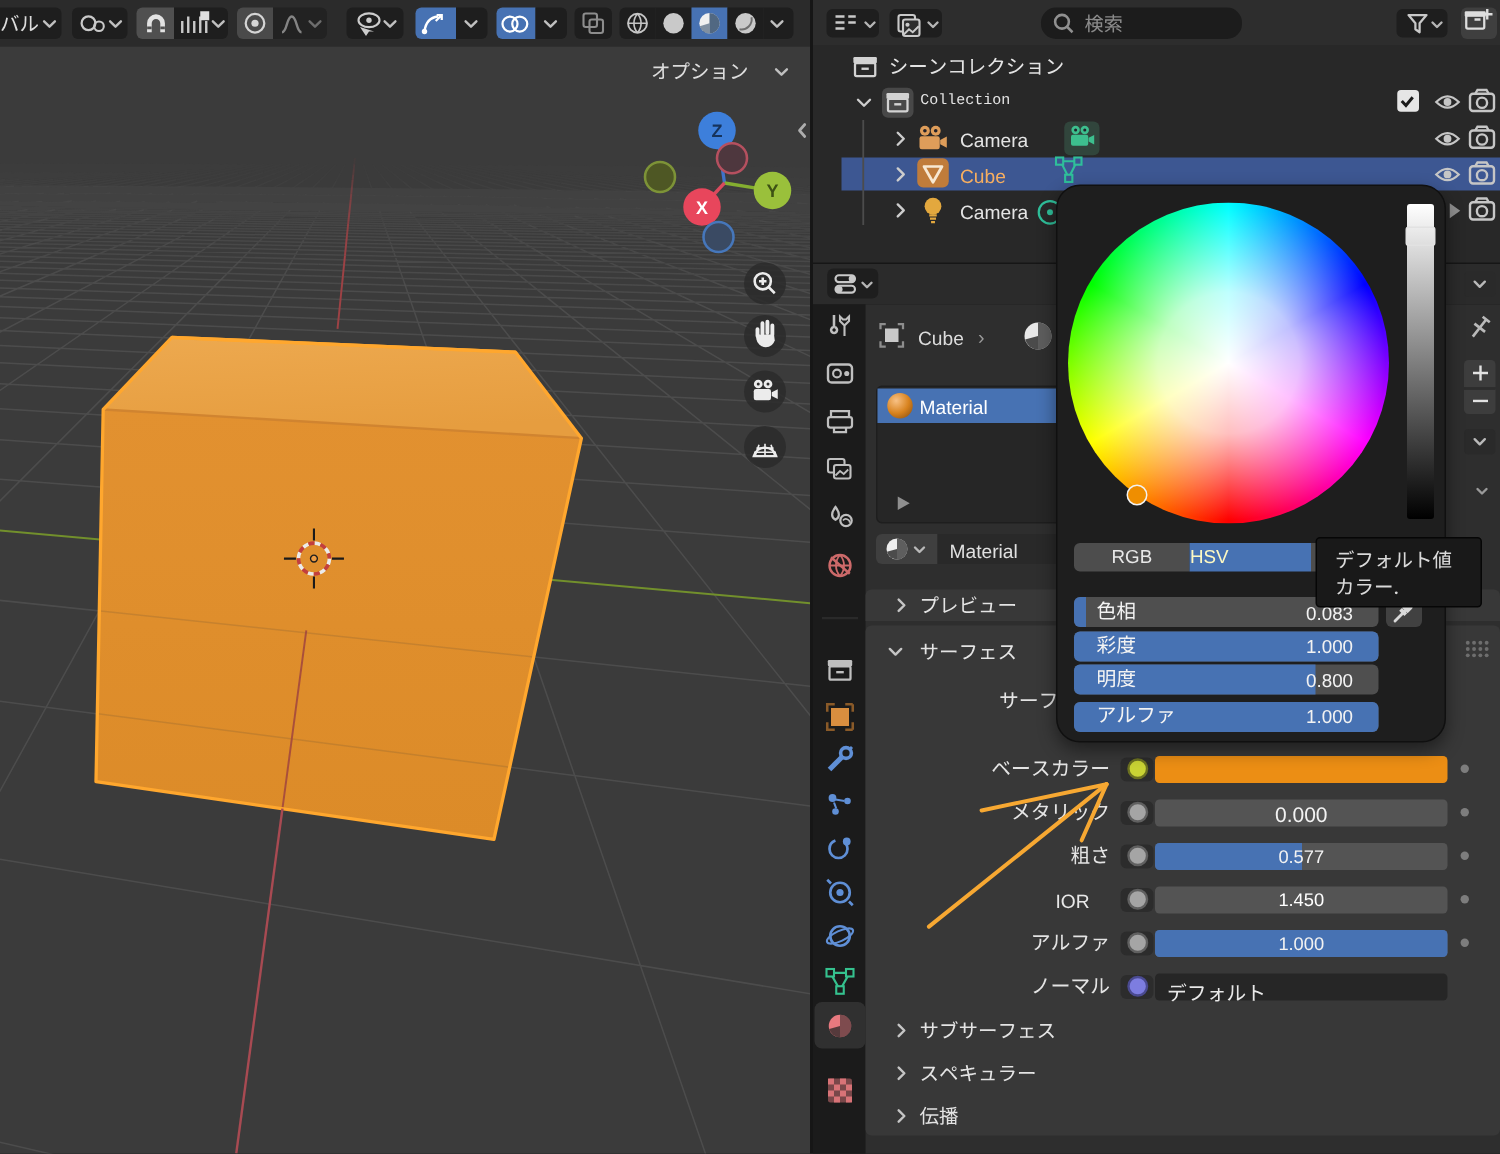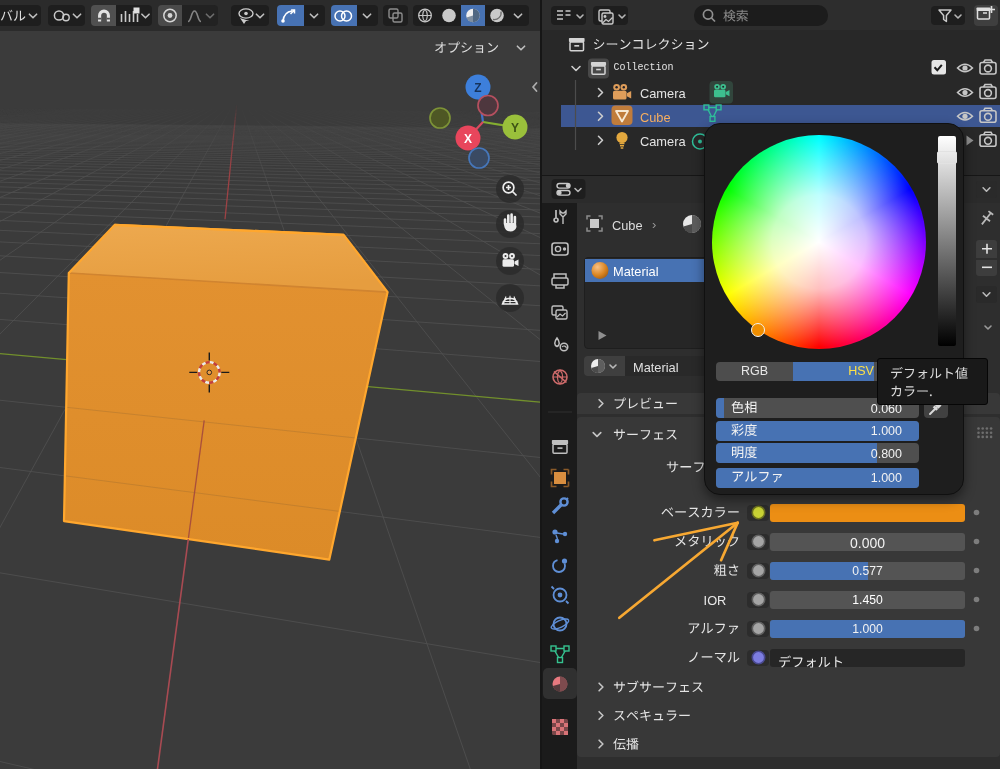--- a/index.html
+++ b/index.html
@@ -139,25 +139,25 @@
 <div class="a" style="left:976px;top:181px;width:21px;height:17px;background:#2a2a2a;border-radius:3px"></div>
 <div class="a" style="left:976px;top:240px;width:21px;height:17.5px;background:#3d3d3d;border-radius:3px 3px 0 0"></div>
 <div class="a" style="left:976px;top:258.5px;width:21px;height:17.5px;background:#3d3d3d;border-radius:0 0 3px 3px;border-top:1px solid #2e2e2e"></div>
 <div class="a" style="left:976px;top:286px;width:21px;height:17px;background:#2a2a2a;border-radius:3px"></div>
 <div class="a" id="pp" style="left:704px;top:123px;width:260.4px;height:371.6px;background:#1e1e1e;border:1px solid #101010;border-radius:16px;z-index:10;box-shadow:0 5px 12px rgba(0,0,0,.45)">
 <div class="a" style="left:6.5px;top:11px;width:214px;height:214px;border-radius:50%;background:radial-gradient(circle closest-side,#ffffff 0%,rgba(255,255,255,0.75) 44%,rgba(255,255,255,0) 98%),conic-gradient(from 180deg,#f00,#ff0 60deg,#0f0 120deg,#0ff 180deg,#00f 240deg,#f0f 300deg,#f00 360deg)"></div>
 <div class="a" style="left:46px;top:198.5px;width:14px;height:14px;border-radius:50%;background:#ef8e00;border:1.8px solid #f2f2f2"></div>
 <div class="a" style="left:233px;top:12px;width:18px;height:210px;border-radius:2px;background:linear-gradient(#ffffff,#000000)"></div>
 <div class="a" style="left:232px;top:27px;width:20px;height:13px;border:1.6px solid #e2e2e2;border-radius:2px"></div>
 <div class="a" style="left:10.8px;top:237.8px;width:77.5px;height:19.5px;background:#4d4d4d;border-radius:4px 0 0 4px;font-size:12.5px;color:#e8e8e8;text-align:center;line-height:19.5px">RGB</div>
-<div class="a" style="left:88.3px;top:237.8px;width:80.6px;height:19.5px;background:#4772b3;font-size:12.5px;color:#fde047;text-align:right;line-height:19.5px">HSV</div>
+<div class="a" style="left:88.3px;top:237.8px;width:80.6px;height:19.5px;background:#4772b3;font-size:12.5px;color:#fef9c3;text-align:left;line-height:19.5px">HSV</div>
 <div class="a" style="left:168.9px;top:237.8px;width:62px;height:19.5px;background:#4d4d4d;border-radius:0 4px 4px 0"></div>
 <div class="a" style="left:10.8px;top:274.3px;width:203.1px;height:20.2px;background:#4f4f4f;border-radius:4px"></div>
 <div class="a" style="left:10.8px;top:274.3px;width:8.1px;height:20.2px;background:#4772b3;border-radius:4px 0 0 4px"></div>
-<div class="a" style="left:100px;top:277.5px;width:97px;text-align:right;font-size:12.5px;color:#f2f2f2">0.060</div>
+<div class="a" style="left:100px;top:277.5px;width:97px;text-align:right;font-size:12.5px;color:#f2f2f2">0.083</div>
 <div class="a" style="left:10.8px;top:297.0px;width:203.1px;height:20.2px;background:#4f4f4f;border-radius:4px"></div>
 <div class="a" style="left:10.8px;top:297.0px;width:203.1px;height:20.2px;background:#4772b3;border-radius:4px"></div>
 <div class="a" style="left:100px;top:300.2px;width:97px;text-align:right;font-size:12.5px;color:#f2f2f2">1.000</div>
 <div class="a" style="left:10.8px;top:319.3px;width:203.1px;height:20.2px;background:#4f4f4f;border-radius:4px"></div>
 <div class="a" style="left:10.8px;top:319.3px;width:161.5px;height:20.2px;background:#4772b3;border-radius:4px 0 0 4px"></div>
 <div class="a" style="left:100px;top:322.5px;width:97px;text-align:right;font-size:12.5px;color:#f2f2f2">0.800</div>
 <div class="a" style="left:10.8px;top:343.5px;width:203.1px;height:20.2px;background:#4f4f4f;border-radius:4px"></div>
 <div class="a" style="left:10.8px;top:343.5px;width:203.1px;height:20.2px;background:#4772b3;border-radius:4px"></div>
 <div class="a" style="left:100px;top:346.7px;width:97px;text-align:right;font-size:12.5px;color:#f2f2f2">1.000</div>
 <div class="a" style="left:218.5px;top:274.3px;width:24.8px;height:20.2px;background:#414141;border-radius:4px"></div>

